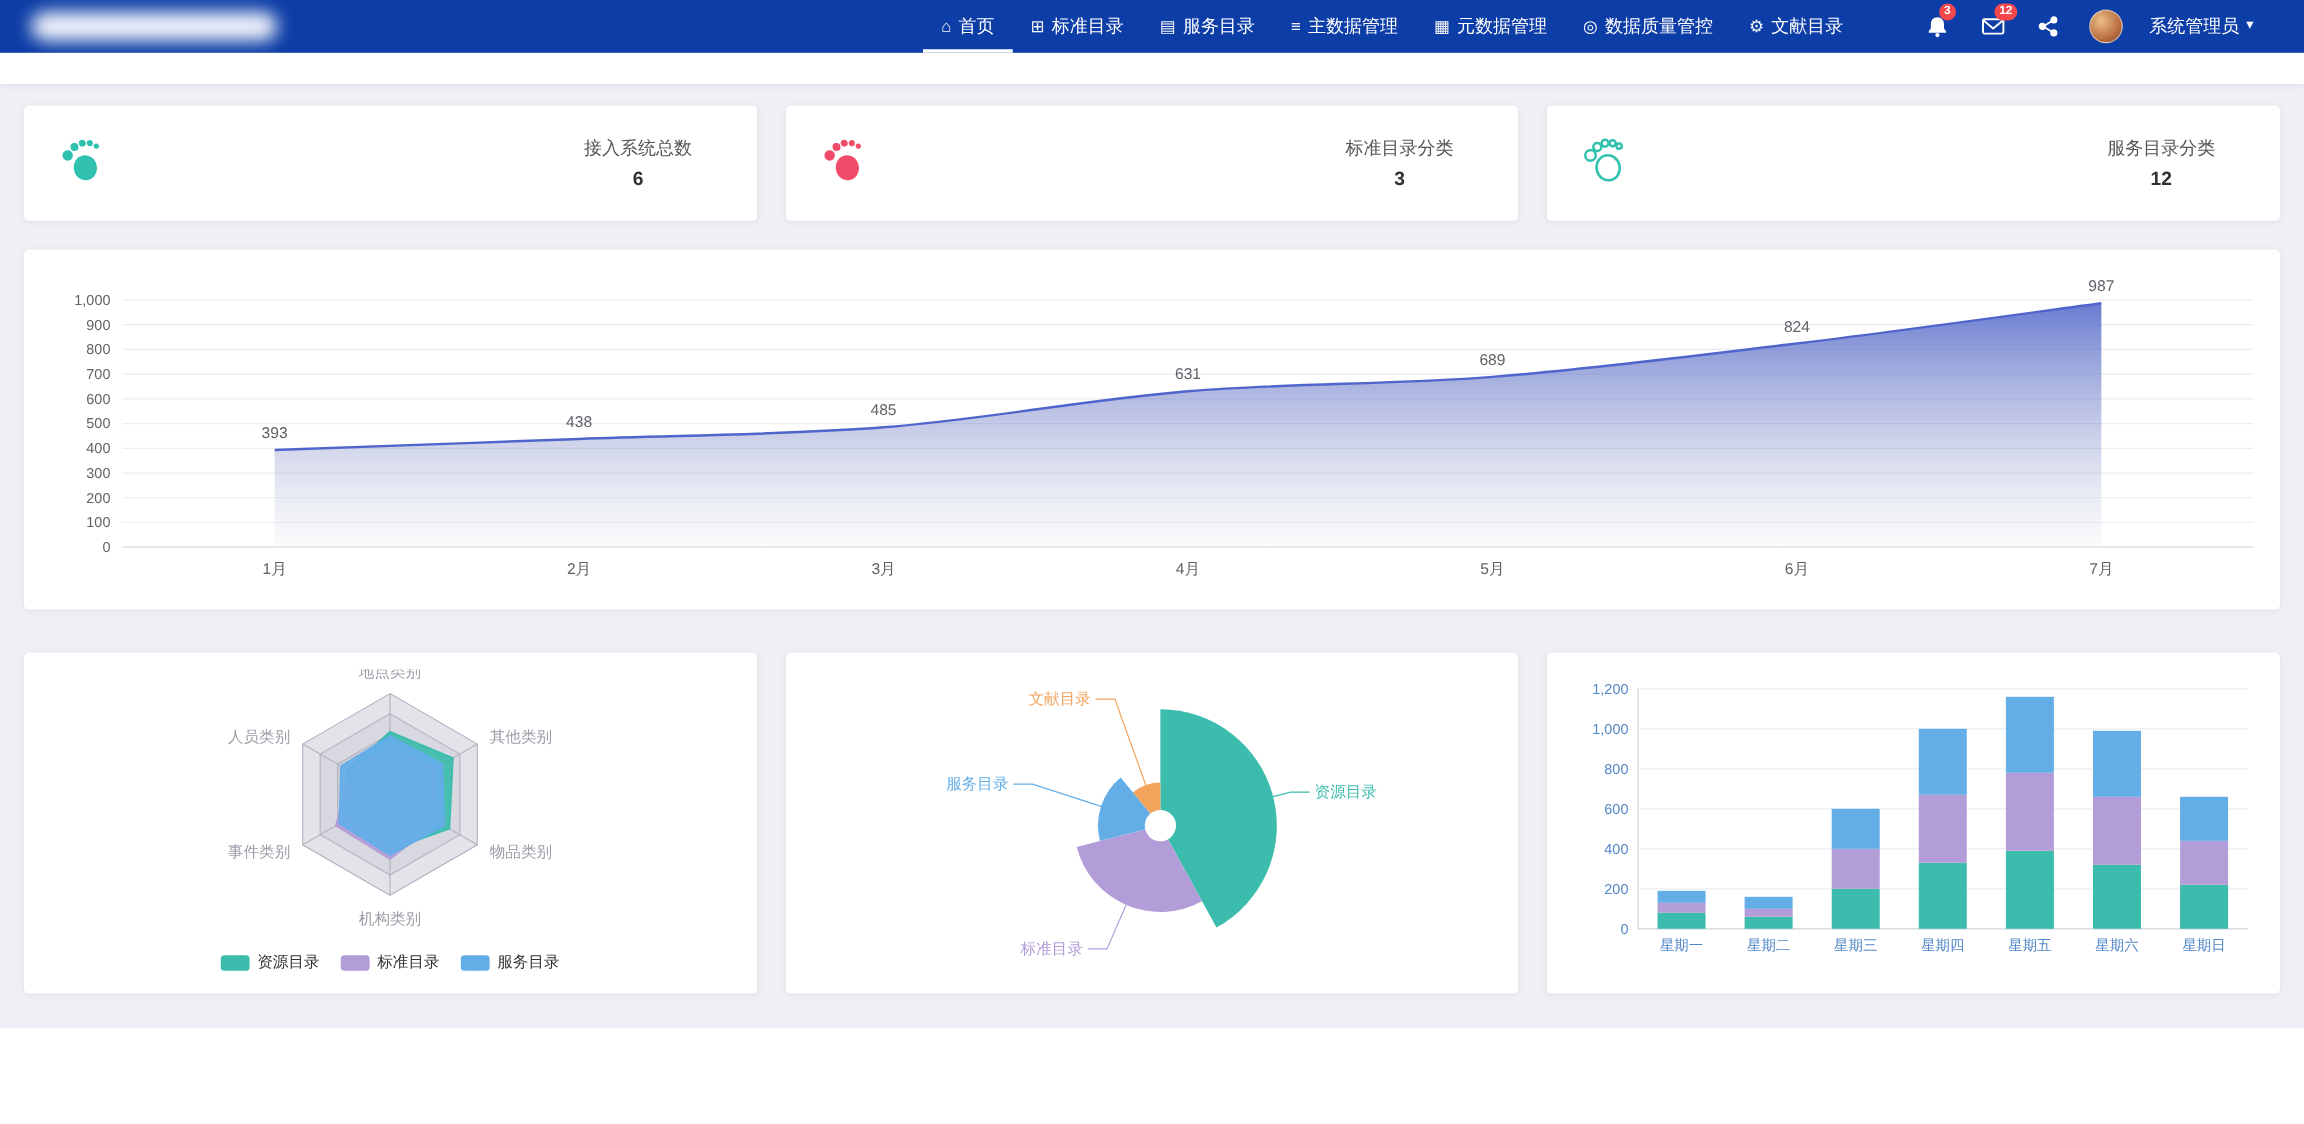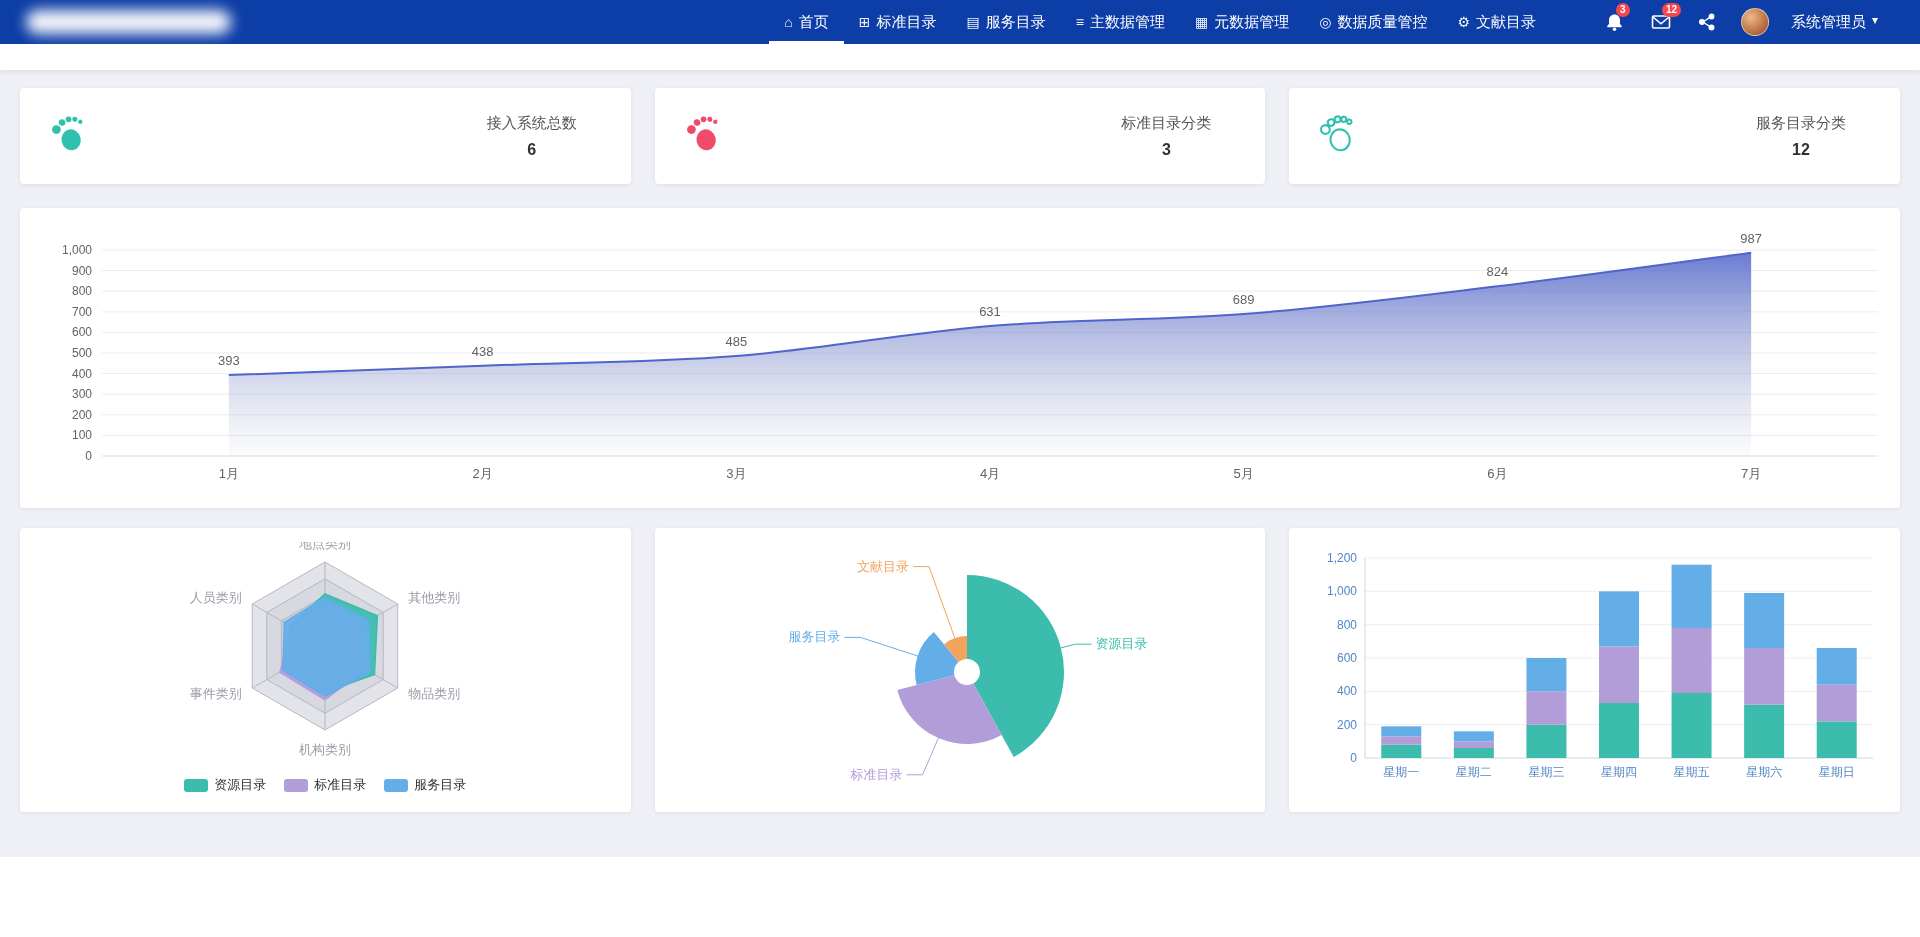--- a/index.html
+++ b/index.html
@@ -57,21 +57,21 @@
   }
   .fp-solid g { fill: currentColor; }
   .fp-outline g { fill: none; stroke: currentColor; stroke-width: 2.4; }
   .stat-text { text-align: center; }
   .stat-label { font-size: 15px; color: #555; }
   .stat-value { font-size: 16px; font-weight: bold; color: #303133; margin-top: 8px; }
 
   
   .panel { background: #fff; border-radius: 4px; box-shadow: 0 1px 5px rgba(0,0,0,.07); }
   .trend-panel { margin-top: 24px; height: 300px; padding: 8px 12px; }
-  .bottom-row { display: flex; gap: 24px; margin-top: 20px; }
+  .bottom-row { display: flex; gap: 24px; margin-top: 36px; }
   .bottom-panel { flex: 1; height: 284px; padding: 14px 12px; overflow: hidden; }
   .radar-legend { display: flex; justify-content: center; gap: 18px; margin-top: 6px; }
   .legend-item { display: flex; align-items: center; gap: 6px; font-size: 13px; color: #333; cursor: pointer; }
   .legend-chip { width: 24px; height: 13px; border-radius: 3px; display: inline-block; }
 </style>
 </head>
 <body>
 
 <header class="topbar" style="background: rgb(13, 61, 166);">
   <div class="logo-blur"></div>

